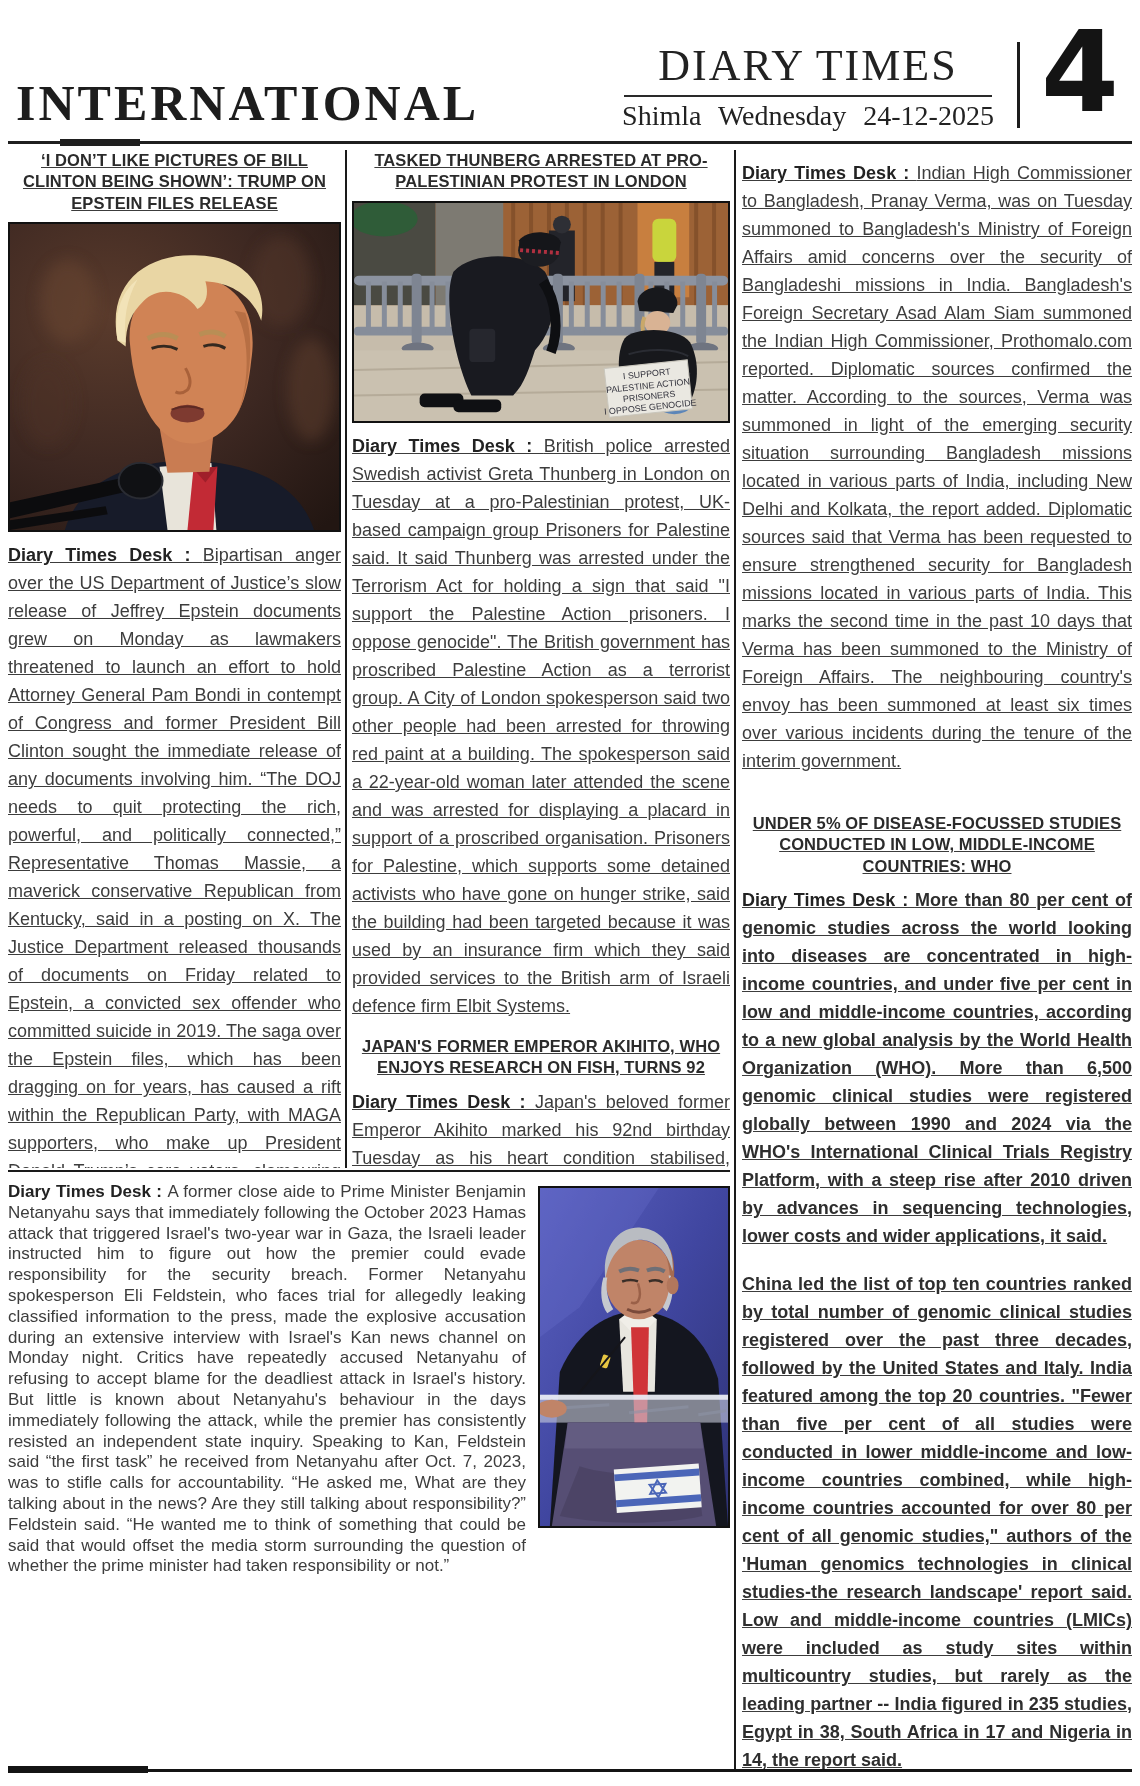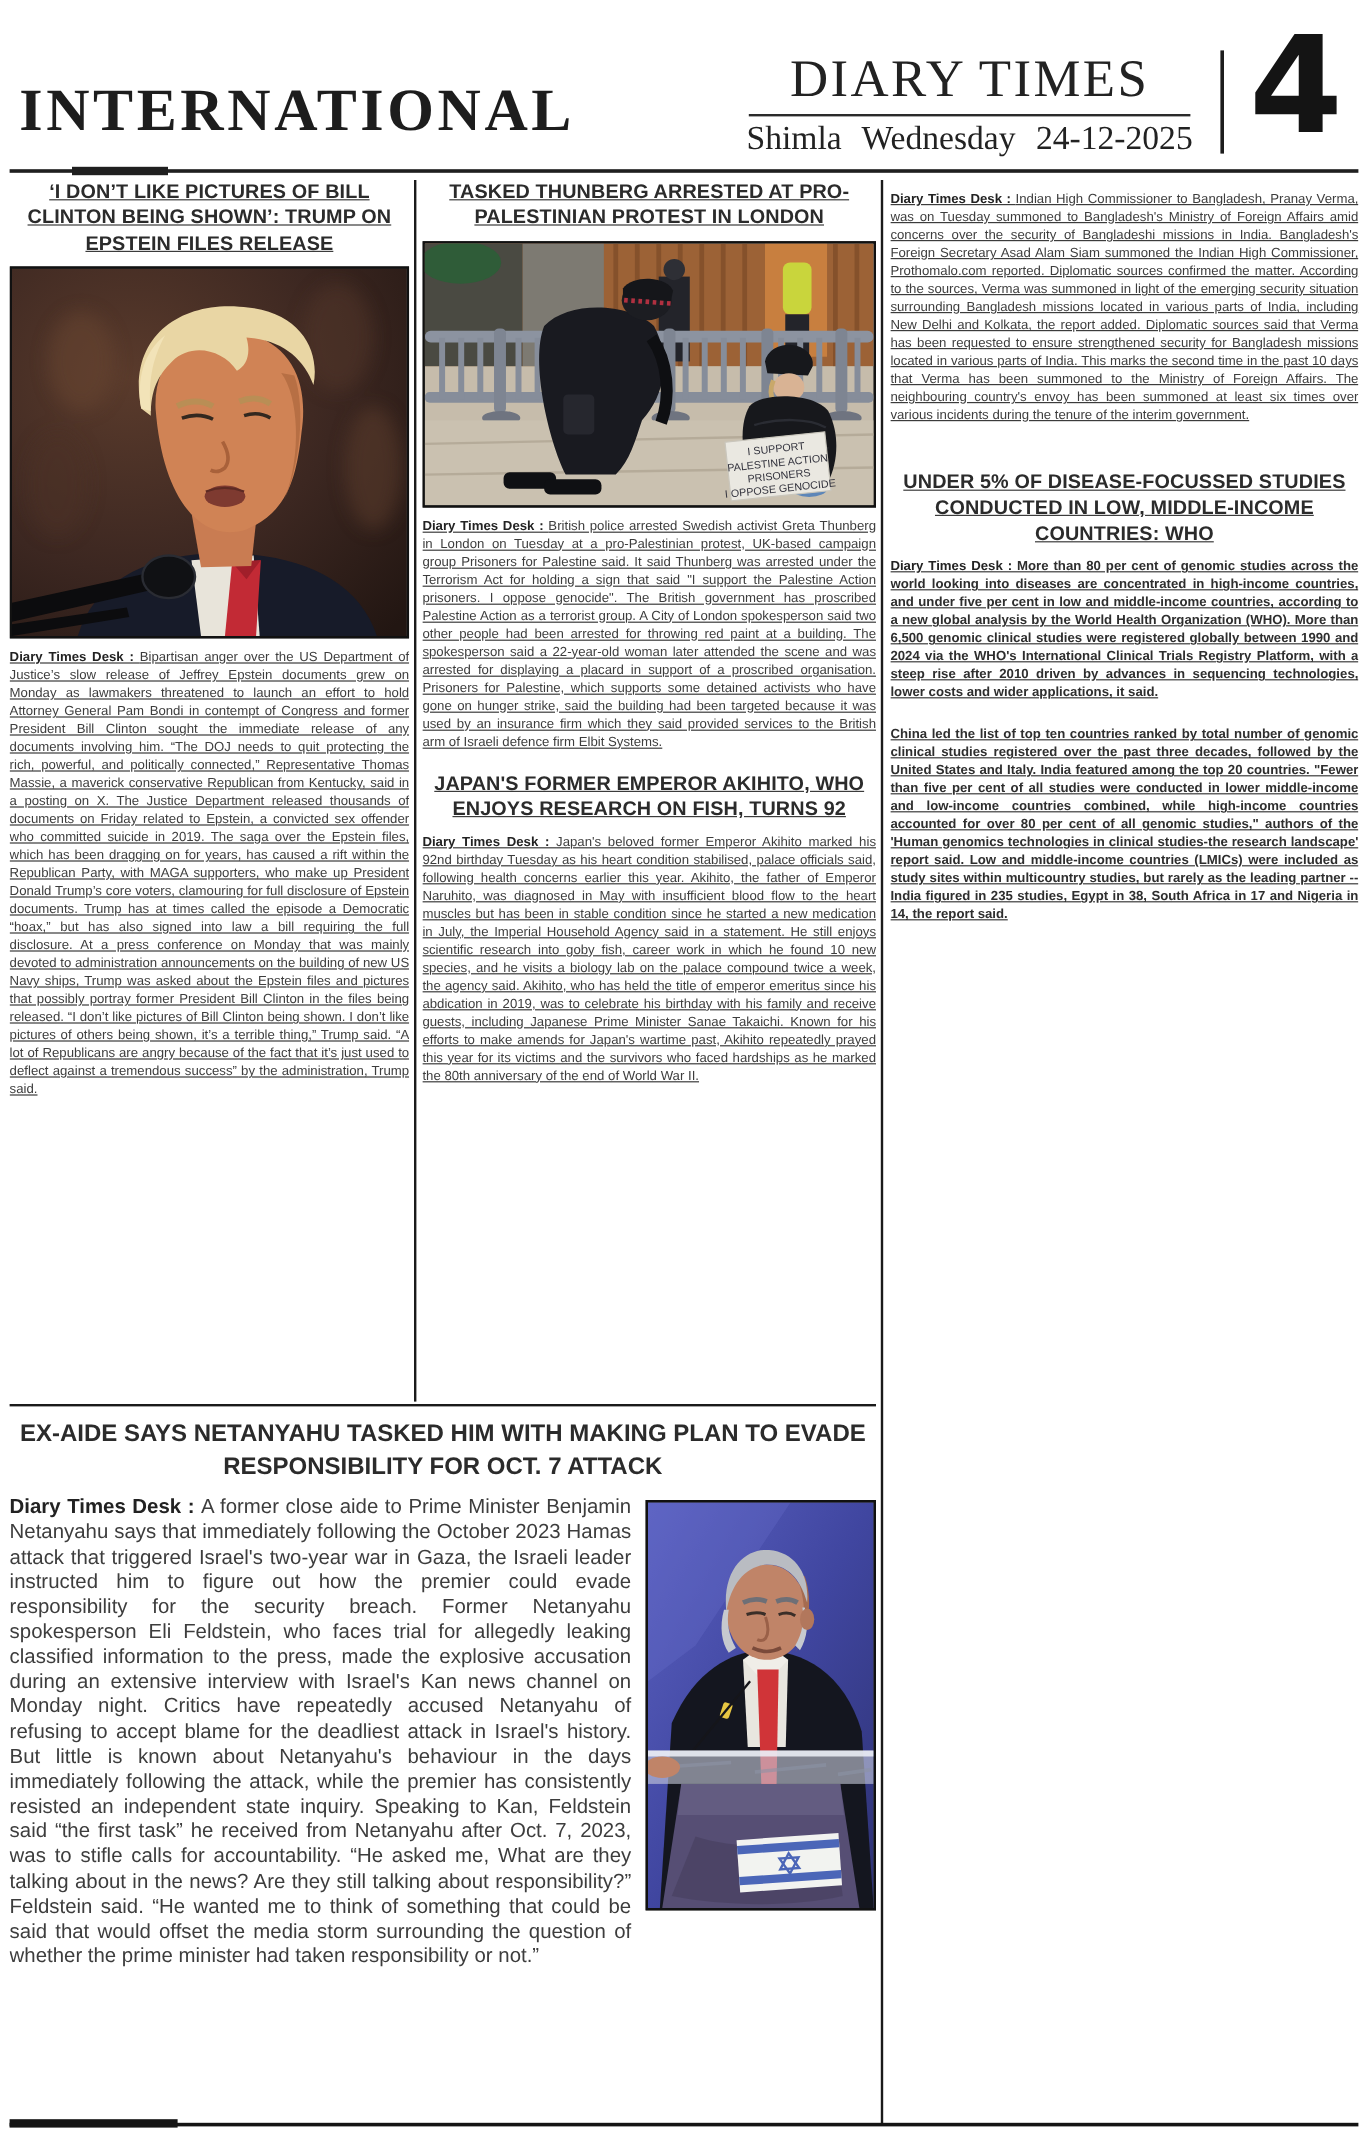--- a/index.html
+++ b/index.html
@@ -3,21 +3,21 @@
 <meta charset="utf-8">
 <style>
   * { margin:0; padding:0; box-sizing:border-box; }
   html,body { background:#ffffff; }
   .page {
     position:relative; width:1140px; height:1786px; background:#ffffff;
     font-family:"Liberation Sans", sans-serif; color:#3c3c3c; overflow:hidden;
   }
   
   .section-title {
-    position:absolute; left:16px; top:62px;
+    position:absolute; left:16px; top:74px;
     font-family:"Liberation Serif", serif; font-weight:600;
     font-size:50px; letter-spacing:3px; color:#1d1d1d; white-space:nowrap;
   }
   .masthead-block { position:absolute; left:618px; top:40px; width:380px; text-align:center; }
   .masthead {
     font-family:"Liberation Serif", serif; font-size:44px; font-weight:500;
     color:#222; letter-spacing:2px; white-space:nowrap;
   }
   .masthead-rule { height:2px; background:#2a2a2a; margin:4px 6px 3px 6px; }
   .dateline {
@@ -42,21 +42,21 @@
   .vdiv1 { left:345px; height:1018px; }
   .vdiv2 { left:734px; height:1620px; }
 
   .headline {
     font-weight:700; color:#2b2b2b; text-align:center;
     font-size:16.5px; line-height:1.3; letter-spacing:0.1px; margin-bottom:8px;
   }
   .photo-frame { border:2px solid #111; display:block; width:100%; background:#444; }
   .photo-frame svg { display:block; width:100%; height:100%; }
   .article-body {
-    font-size:11px; line-height:15px; text-align:justify; color:#3d3d3d;
+    font-size:18px; line-height:28px; text-align:justify; color:#3d3d3d;
     margin-top:9px;
   }
   .byline { font-weight:700; color:#222; }
   .bold-body { font-weight:700; color:#2e2e2e; }
   .mt { margin-top:14px; }
   .para-gap { height:20px; }
 
   
   .bottom-rule-top { position:absolute; left:8px; top:1170px; width:722px; height:2px; background:#1a1a1a; }
   .bottom-span { position:absolute; left:8px; top:1182px; width:722px; height:586px; overflow:hidden; }
@@ -251,21 +251,20 @@
     <div class="headline" style="margin-top:38px;">UNDER 5% OF DISEASE-FOCUSSED STUDIES CONDUCTED IN LOW, MIDDLE-INCOME COUNTRIES: WHO</div>
     <div class="article-body bold-body">
       <span class="byline">Diary Times Desk : </span><span>More than 80 per cent of genomic studies across the world looking into diseases are concentrated in high-income countries, and under five per cent in low and middle-income countries, according to a new global analysis by the World Health Organization (WHO). More than 6,500 genomic clinical studies were registered globally between 1990 and 2024 via the WHO's International Clinical Trials Registry Platform, with a steep rise after 2010 driven by advances in sequencing technologies, lower costs and wider applications, it said.</span>
     </div>
     <div class="para-gap"></div>
     <div class="article-body bold-body" style="margin-top:0;">China led the list of top ten countries ranked by total number of genomic clinical studies registered over the past three decades, followed by the United States and Italy. India featured among the top 20 countries. "Fewer than five per cent of all studies were conducted in lower middle-income and low-income countries combined, while high-income countries accounted for over 80 per cent of all genomic studies," authors of the 'Human genomics technologies in clinical studies-the research landscape' report said. Low and middle-income countries (LMICs) were included as study sites within multicountry studies, but rarely as the leading partner -- India figured in 235 studies, Egypt in 38, South Africa in 17 and Nigeria in 14, the report said.</div>
   </div>
 
   <div class="bottom-rule-top"></div>
   <div class="bottom-span">
-    <div class="bottom-headline">EX-AIDE SAYS NETANYAHU TASKED HIM WITH MAKING PLAN TO EVADE RESPONSIBILITY FOR OCT. 7 ATTACK</div>
     <div class="bottom-body">
       <span class="photo-frame float-photo">
         <svg viewBox="0 0 190 340" preserveAspectRatio="none">
           <defs>
             <linearGradient id="nbg" x1="0" y1="0" x2="1" y2="1">
               <stop offset="0" stop-color="#5a60c0"></stop>
                 <stop offset="0.5" stop-color="#4046a0"></stop>
                 <stop offset="1" stop-color="#2e3274"></stop>
             </linearGradient>
           </defs>

